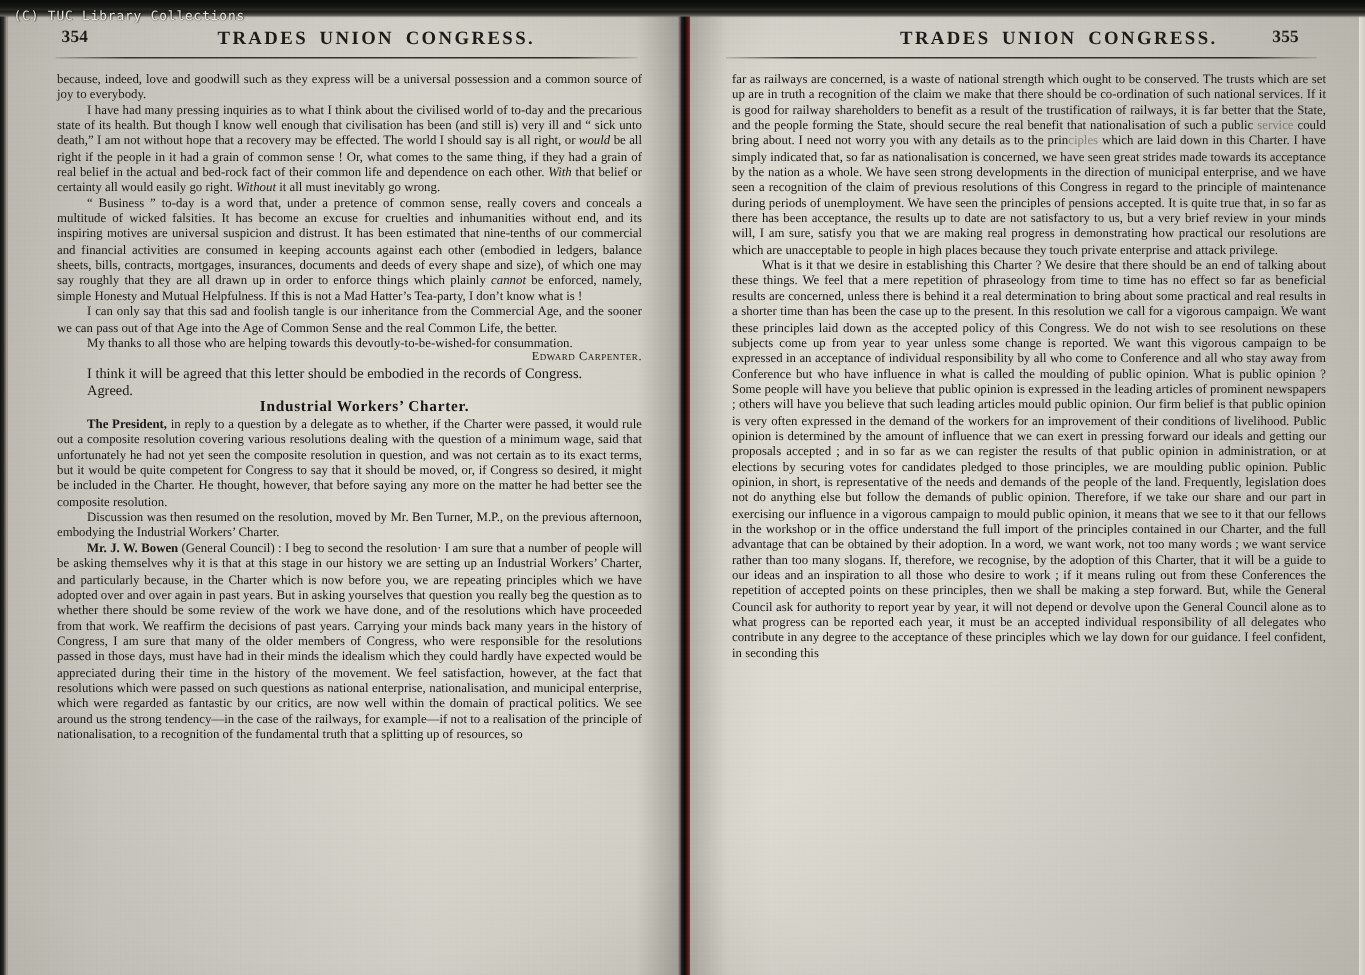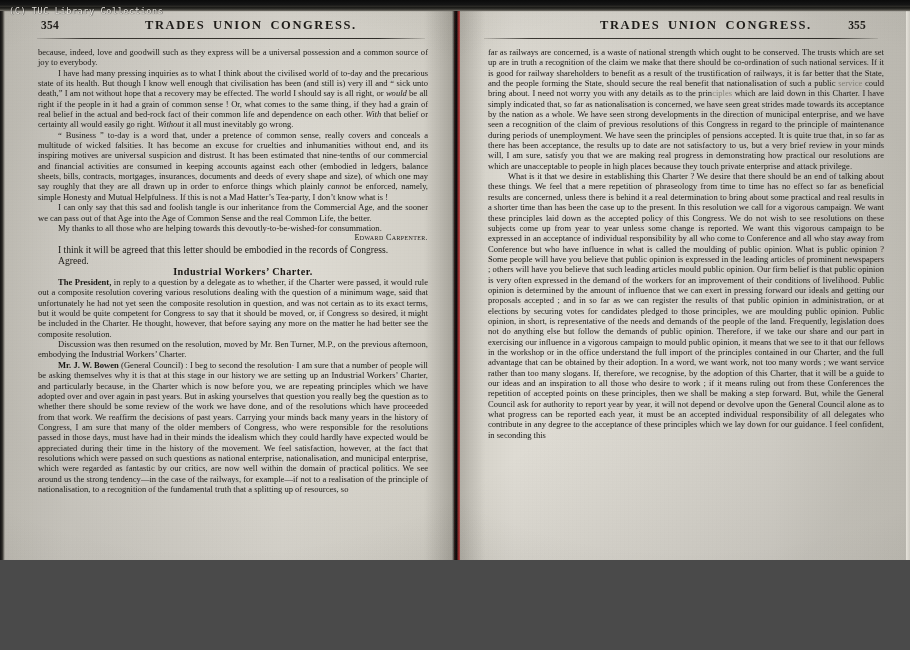--- a/index.html
+++ b/index.html
@@ -4,23 +4,23 @@
 <title>TUC Congress Report — pages 354–355</title>
 <style>
   html, body {
     margin: 0;
     padding: 0;
     background: #4a4a4a;
   }
   .scan {
     position: relative;
     width: 910px;
-    height: 560px;
+    height: 650px;
     overflow: hidden;
-    background: #ef4444;
+    background: #7f1d1d;
     font-family: "Liberation Serif", "DejaVu Serif", serif;
     text-decoration: underline;
   }
 
   
   .edge-top {
     position: absolute;
     left: 0; top: 0;
     width: 910px; height: 11px;
     background: linear-gradient(180deg,#0b0b0b 0%,#151515 42%,#3a3831 72%,#8e8b82 100%);

